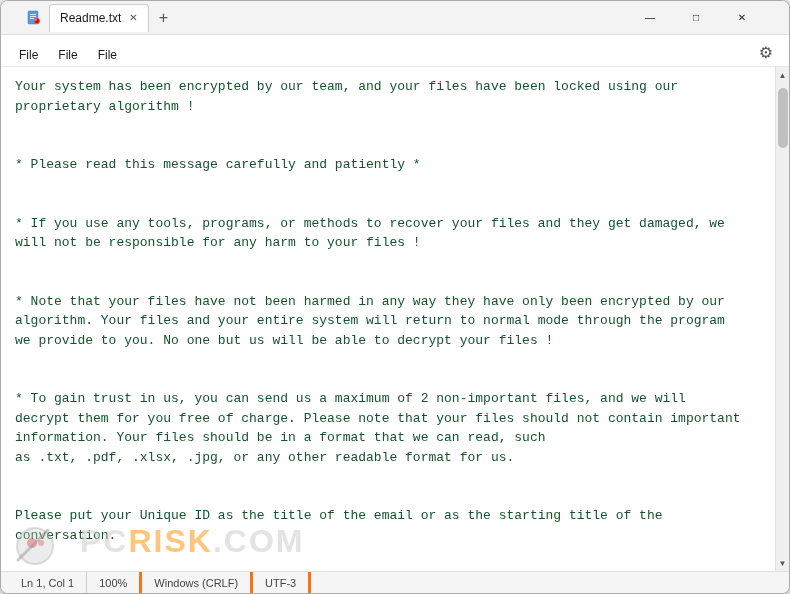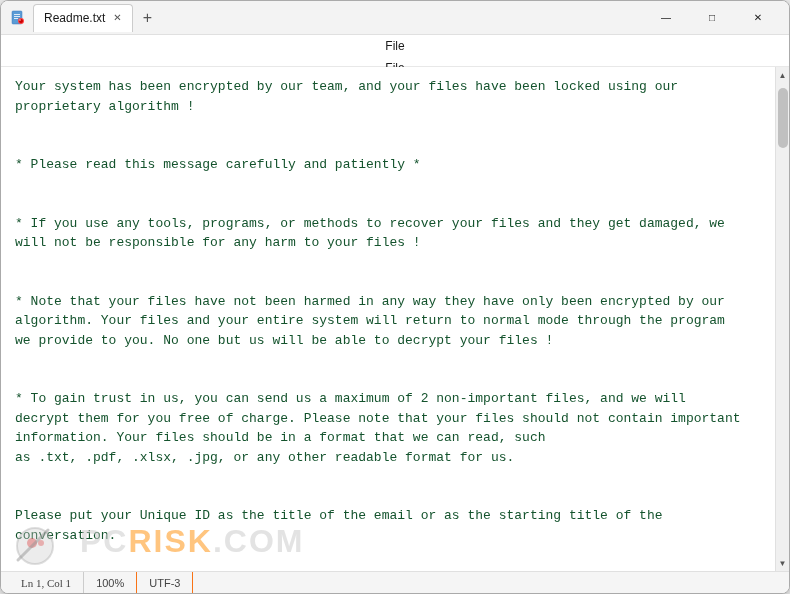--- a/index.html
+++ b/index.html
@@ -23,21 +23,21 @@
       box-shadow: 0 2px 10px rgba(0,0,0,0.3);
     }
 
     
     .title-bar {
       display: flex;
       align-items: center;
       height: 34px;
       background: #f3f3f3;
       border-bottom: 1px solid #e0e0e0;
-      padding: 0 8px;
+      padding: 0 24px;
       user-select: none;
     }
 
     .title-bar-icon {
       width: 18px;
       height: 18px;
       margin-right: 6px;
       display: flex;
       align-items: center;
       justify-content: center;
@@ -97,26 +97,25 @@
       align-items: center;
       justify-content: center;
       cursor: pointer;
       font-size: 10px;
       color: #1a1a1a;
     }
 
     
     .menu-bar {
       display: flex;
-      align-items: center;
+      align-items: flex-end;
       height: 32px;
       background: #fff;
       border-bottom: 1px solid #e8e8e8;
       padding: 0 8px;
-      flex-direction: column;
     }
 
     .menu-item {
       font-size: 12px;
       color: #1a1a1a;
       padding: 4px 10px;
       cursor: pointer;
       border-radius: 3px;
     }
 
@@ -194,28 +193,27 @@
       display: flex;
       align-items: center;
       padding: 0 8px;
       font-size: 11px;
       color: #444;
       gap: 0;
     }
 
     .status-item {
       padding: 0 12px;
-      border-right: 1px solid #f97316;
+      border-right: 3px solid #f97316;
       height: 100%;
       display: flex;
       align-items: center;
     }
     .status-item:first-child {
       border-right: 1px solid #ccc;
-      font-family: Liberation Serif, serif;
     }
 
     
     .watermark {
       position: absolute;
       bottom: 28px;
       left: 0;
       width: 100%;
       display: flex;
       align-items: center;
@@ -317,20 +315,21 @@
       <div class="scroll-track">
         <div class="scroll-thumb"></div>
       </div>
       <div class="scroll-down">▼</div>
     </div>
   </div>
 
   <div class="status-bar">
     <div class="status-item">Ln 1, Col 1</div>
     <div class="status-item">100%</div>
+    <div class="status-item">Windows (CRLF)</div>
     <div class="status-item">UTF-3</div>
   </div>
 
 </div>
 
 <div class="watermark">
   <div class="watermark-logo">
     <svg viewBox="0 0 70 50" width="70" height="50">
       <circle cx="25" cy="30" r="18" fill="rgba(200,200,200,0.35)" stroke="rgba(150,150,150,0.3)" stroke-width="2"></circle>
       <circle cx="22" cy="27" r="5" fill="rgba(220,60,60,0.4)"></circle>

